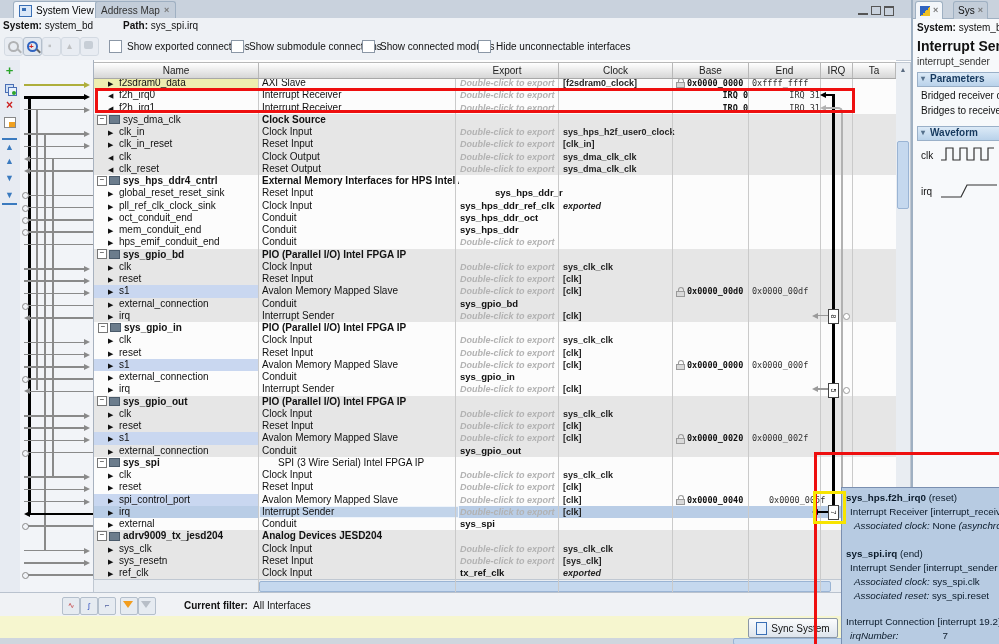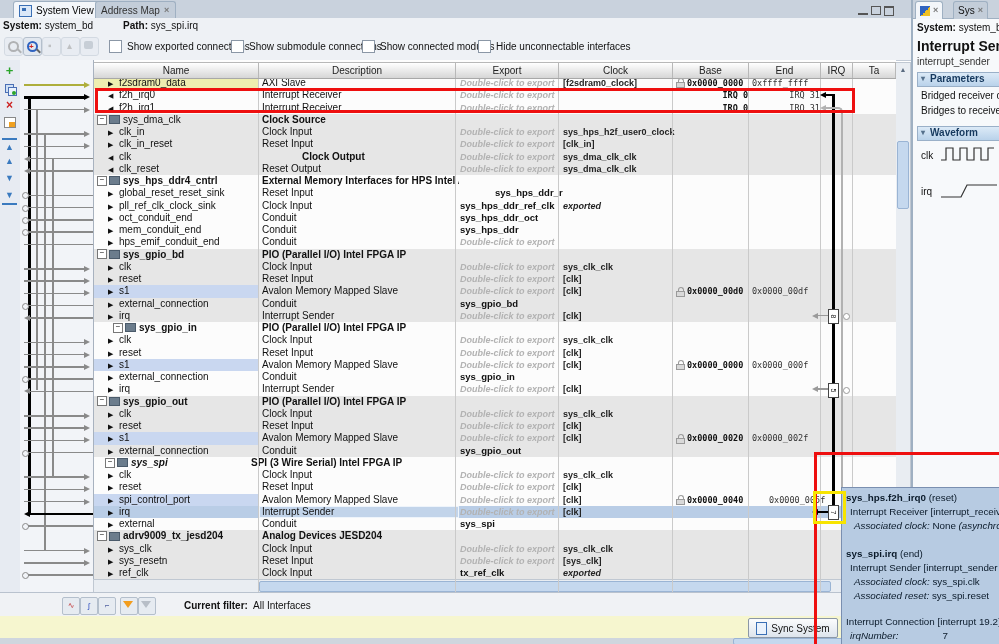--- a/index.html
+++ b/index.html
@@ -239,21 +239,20 @@
       <div class="wire" style="left: 4px; top: 489.875px; width: 60px; height: 1.5px; background: rgb(138, 138, 138);"></div>
       <div class="arrR" style="left: 64px; top: 487.625px; border-left-color: rgb(138, 138, 138);"></div>
       <div class="wire" style="left: 4px; top: 502.125px; width: 60px; height: 1.5px; background: rgb(138, 138, 138);"></div>
       <div class="arrR" style="left: 64px; top: 499.875px; border-left-color: rgb(138, 138, 138);"></div>
       <div class="wireC" style="left: 2px; top: 512.125px; border-color: rgb(138, 138, 138);"></div>
       <div class="wire" style="left: 8px; top: 514.375px; width: 65px; height: 1.5px; background: rgb(138, 138, 138);"></div>
     </div>
   <div id="grid" class="abs">
       <div style="position: absolute; left: 0px; top: 2px; width: 802px; height: 15px; background: linear-gradient(rgb(255, 255, 255), rgb(214, 214, 214)); border-bottom: 1px solid rgb(168, 168, 168); border-top: 1px solid rgb(184, 184, 184); z-index: 4;">
         <div class="hcell" style="left: 0px; width: 164px;">Name</div>
-        <div class="hcell" style="left: 165px; width: 196px;">Description</div>
         <div class="hcell" style="left: 362px; width: 102px;">Export</div>
         <div class="hcell" style="left: 465px; width: 113px;">Clock</div>
         <div class="hcell" style="left: 579px; width: 75px;">Base</div>
         <div class="hcell" style="left: 655px; width: 71px;">End</div>
         <div class="hcell" style="left: 727px; width: 31px;">IRQ</div>
         <div class="hcell" style="left: 759px; width: 42px;">Ta</div>
       </div>
       <div class="colline" style="left: 164px;"></div>
       <div class="colline" style="left: 361px;"></div>
       <div class="colline" style="left: 464px;"></div>
@@ -304,21 +303,21 @@
       <div class="row" style="top: 78.25px; background: rgb(230, 230, 230);">
         <div class="cell" style="left: 0px; width: 165px;"><div class="pglyph" style="margin-left: 14px;">▶</div><div style="display: inline; margin-top: 36px;">clk_in_reset</div></div>
         <div class="cell" style="left: 165px; width: 197px; padding-left: 3px; font-weight: normal;">Reset Input</div>
         <div class="cell" style="left: 362px; width: 103px; padding-left: 4px;"><div class="ph" style="display: inline;">Double-click to export</div></div>
         <div class="cell" style="left: 465px; width: 114px; padding-left: 4px;"><div class="clockv" style="display: inline; font-style: normal;">[clk_in]</div></div>
         <div class="cell" style="left: 579px; width: 72px; padding-left: 3px;"></div>
         <div class="cell" style="left: 655px; width: 68px; padding-left: 3px; color: rgb(51, 51, 51);"></div>
       </div>
       <div class="row" style="top: 90.5px; background: rgb(230, 230, 230);">
         <div class="cell" style="left: 0px; width: 165px;"><div class="pglyph" style="margin-left: 14px;">◀</div><div style="display: inline;">clk</div></div>
-        <div class="cell" style="left: 165px; width: 197px; padding-left: 3px; font-weight: bold; margin-left: 40px;">Clock Output</div>
+        <div class="cell" style="left: 165px; width: 197px; padding-left: 3px; font-weight: normal;">Clock Output</div>
         <div class="cell" style="left: 362px; width: 103px; padding-left: 4px;"><div class="ph" style="display: inline;">Double-click to export</div></div>
         <div class="cell" style="left: 465px; width: 114px; padding-left: 4px;"><div class="clockv" style="display: inline; font-style: normal;">sys_dma_clk_clk</div></div>
         <div class="cell" style="left: 579px; width: 72px; padding-left: 3px;"></div>
         <div class="cell" style="left: 655px; width: 68px; padding-left: 3px; color: rgb(51, 51, 51);"></div>
       </div>
       <div class="row" style="top: 102.75px; background: rgb(230, 230, 230);">
         <div class="cell" style="left: 0px; width: 165px;"><div class="pglyph" style="margin-left: 14px;">◀</div><div style="display: inline;">clk_reset</div></div>
         <div class="cell" style="left: 165px; width: 197px; padding-left: 3px; font-weight: normal;">Reset Output</div>
         <div class="cell" style="left: 362px; width: 103px; padding-left: 4px;"><div class="ph" style="display: inline;">Double-click to export</div></div>
         <div class="cell" style="left: 465px; width: 114px; padding-left: 4px;"><div class="clockv" style="display: inline; font-style: normal;">sys_dma_clk_clk</div></div>
@@ -415,21 +414,21 @@
       </div>
       <div class="row" style="top: 249.75px; background: rgb(230, 230, 230);">
         <div class="cell" style="left: 0px; width: 165px;"><div class="pglyph" style="margin-left: 14px;">▶</div><div style="display: inline;">irq</div></div>
         <div class="cell" style="left: 165px; width: 197px; padding-left: 3px; font-weight: normal;">Interrupt Sender</div>
         <div class="cell" style="left: 362px; width: 103px; padding-left: 4px;"><div class="ph" style="display: inline;">Double-click to export</div></div>
         <div class="cell" style="left: 465px; width: 114px; padding-left: 4px;"><div class="clockv" style="display: inline; font-style: normal;">[clk]</div></div>
         <div class="cell" style="left: 579px; width: 72px; padding-left: 3px;"></div>
         <div class="cell" style="left: 655px; width: 68px; padding-left: 3px; color: rgb(51, 51, 51);"></div>
       </div>
       <div class="row" style="top: 262px; background: rgb(252, 252, 252);">
-        <div class="cell" style="left: 16px; width: 165px;"><div class="exp" style="margin-left: 3px;">−</div><div class="chip"></div><div style="display: inline; font-weight: bold;">sys_gpio_in</div></div>
+        <div class="cell" style="left: 1px; width: 165px;"><div class="exp" style="margin-left: 3px;">−</div><div class="chip"></div><div style="display: inline; font-weight: bold;">sys_gpio_in</div></div>
         <div class="cell" style="left: 165px; width: 197px; padding-left: 3px; font-weight: bold;">PIO (Parallel I/O) Intel FPGA IP</div>
         <div class="cell" style="left: 362px; width: 103px; padding-left: 4px;"></div>
         <div class="cell" style="left: 465px; width: 114px; padding-left: 4px;"></div>
         <div class="cell" style="left: 579px; width: 72px; padding-left: 3px;"></div>
         <div class="cell" style="left: 655px; width: 68px; padding-left: 3px; color: rgb(51, 51, 51);"></div>
       </div>
       <div class="row" style="top: 274.25px; background: rgb(252, 252, 252);">
         <div class="cell" style="left: 0px; width: 165px;"><div class="pglyph" style="margin-left: 14px;">▶</div><div style="display: inline;">clk</div></div>
         <div class="cell" style="left: 165px; width: 197px; padding-left: 3px; font-weight: normal;">Clock Input</div>
         <div class="cell" style="left: 362px; width: 103px; padding-left: 4px;"><div class="ph" style="display: inline;">Double-click to export</div></div>
@@ -503,22 +502,22 @@
       </div>
       <div class="row" style="top: 384.5px; background: rgb(230, 230, 230);">
         <div class="cell" style="left: 0px; width: 165px;"><div class="pglyph" style="margin-left: 14px;">▶</div><div style="display: inline;">external_connection</div></div>
         <div class="cell" style="left: 165px; width: 197px; padding-left: 3px; font-weight: normal;">Conduit</div>
         <div class="cell" style="left: 362px; width: 103px; padding-left: 4px;"><div class="expname" style="display: inline;">sys_gpio_out</div></div>
         <div class="cell" style="left: 465px; width: 114px; padding-left: 4px;"></div>
         <div class="cell" style="left: 579px; width: 72px; padding-left: 3px;"></div>
         <div class="cell" style="left: 655px; width: 68px; padding-left: 3px; color: rgb(51, 51, 51);"></div>
       </div>
       <div class="row" style="top: 396.75px; background: rgb(252, 252, 252);">
-        <div class="cell" style="left: 8px; width: 165px; font-style: italic;"><div class="exp" style="margin-left: 3px;">−</div><div class="chip"></div><div style="display: inline; font-weight: bold;">sys_spi</div></div>
-        <div class="cell" style="left: 154px; width: 197px; padding-left: 3px; font-weight: bold;">SPI (3 Wire Serial) Intel FPGA IP</div>
+        <div class="cell" style="left: 0px; width: 165px;"><div class="exp" style="margin-left: 3px;">−</div><div class="chip"></div><div style="display: inline; font-weight: bold;">sys_spi</div></div>
+        <div class="cell" style="left: 181px; width: 197px; padding-left: 3px; font-weight: normal;">SPI (3 Wire Serial) Intel FPGA IP</div>
         <div class="cell" style="left: 362px; width: 103px; padding-left: 4px;"></div>
         <div class="cell" style="left: 465px; width: 114px; padding-left: 4px;"></div>
         <div class="cell" style="left: 579px; width: 72px; padding-left: 3px;"></div>
         <div class="cell" style="left: 655px; width: 68px; padding-left: 3px; color: rgb(51, 51, 51);"></div>
       </div>
       <div class="row" style="top: 409px; background: rgb(252, 252, 252);">
         <div class="cell" style="left: 0px; width: 165px;"><div class="pglyph" style="margin-left: 14px;">▶</div><div style="display: inline;">clk</div></div>
         <div class="cell" style="left: 165px; width: 197px; padding-left: 3px; font-weight: normal;">Clock Input</div>
         <div class="cell" style="left: 362px; width: 103px; padding-left: 4px;"><div class="ph" style="display: inline;">Double-click to export</div></div>
         <div class="cell" style="left: 465px; width: 114px; padding-left: 4px;"><div class="clockv" style="display: inline; font-style: normal;">sys_clk_clk</div></div>

